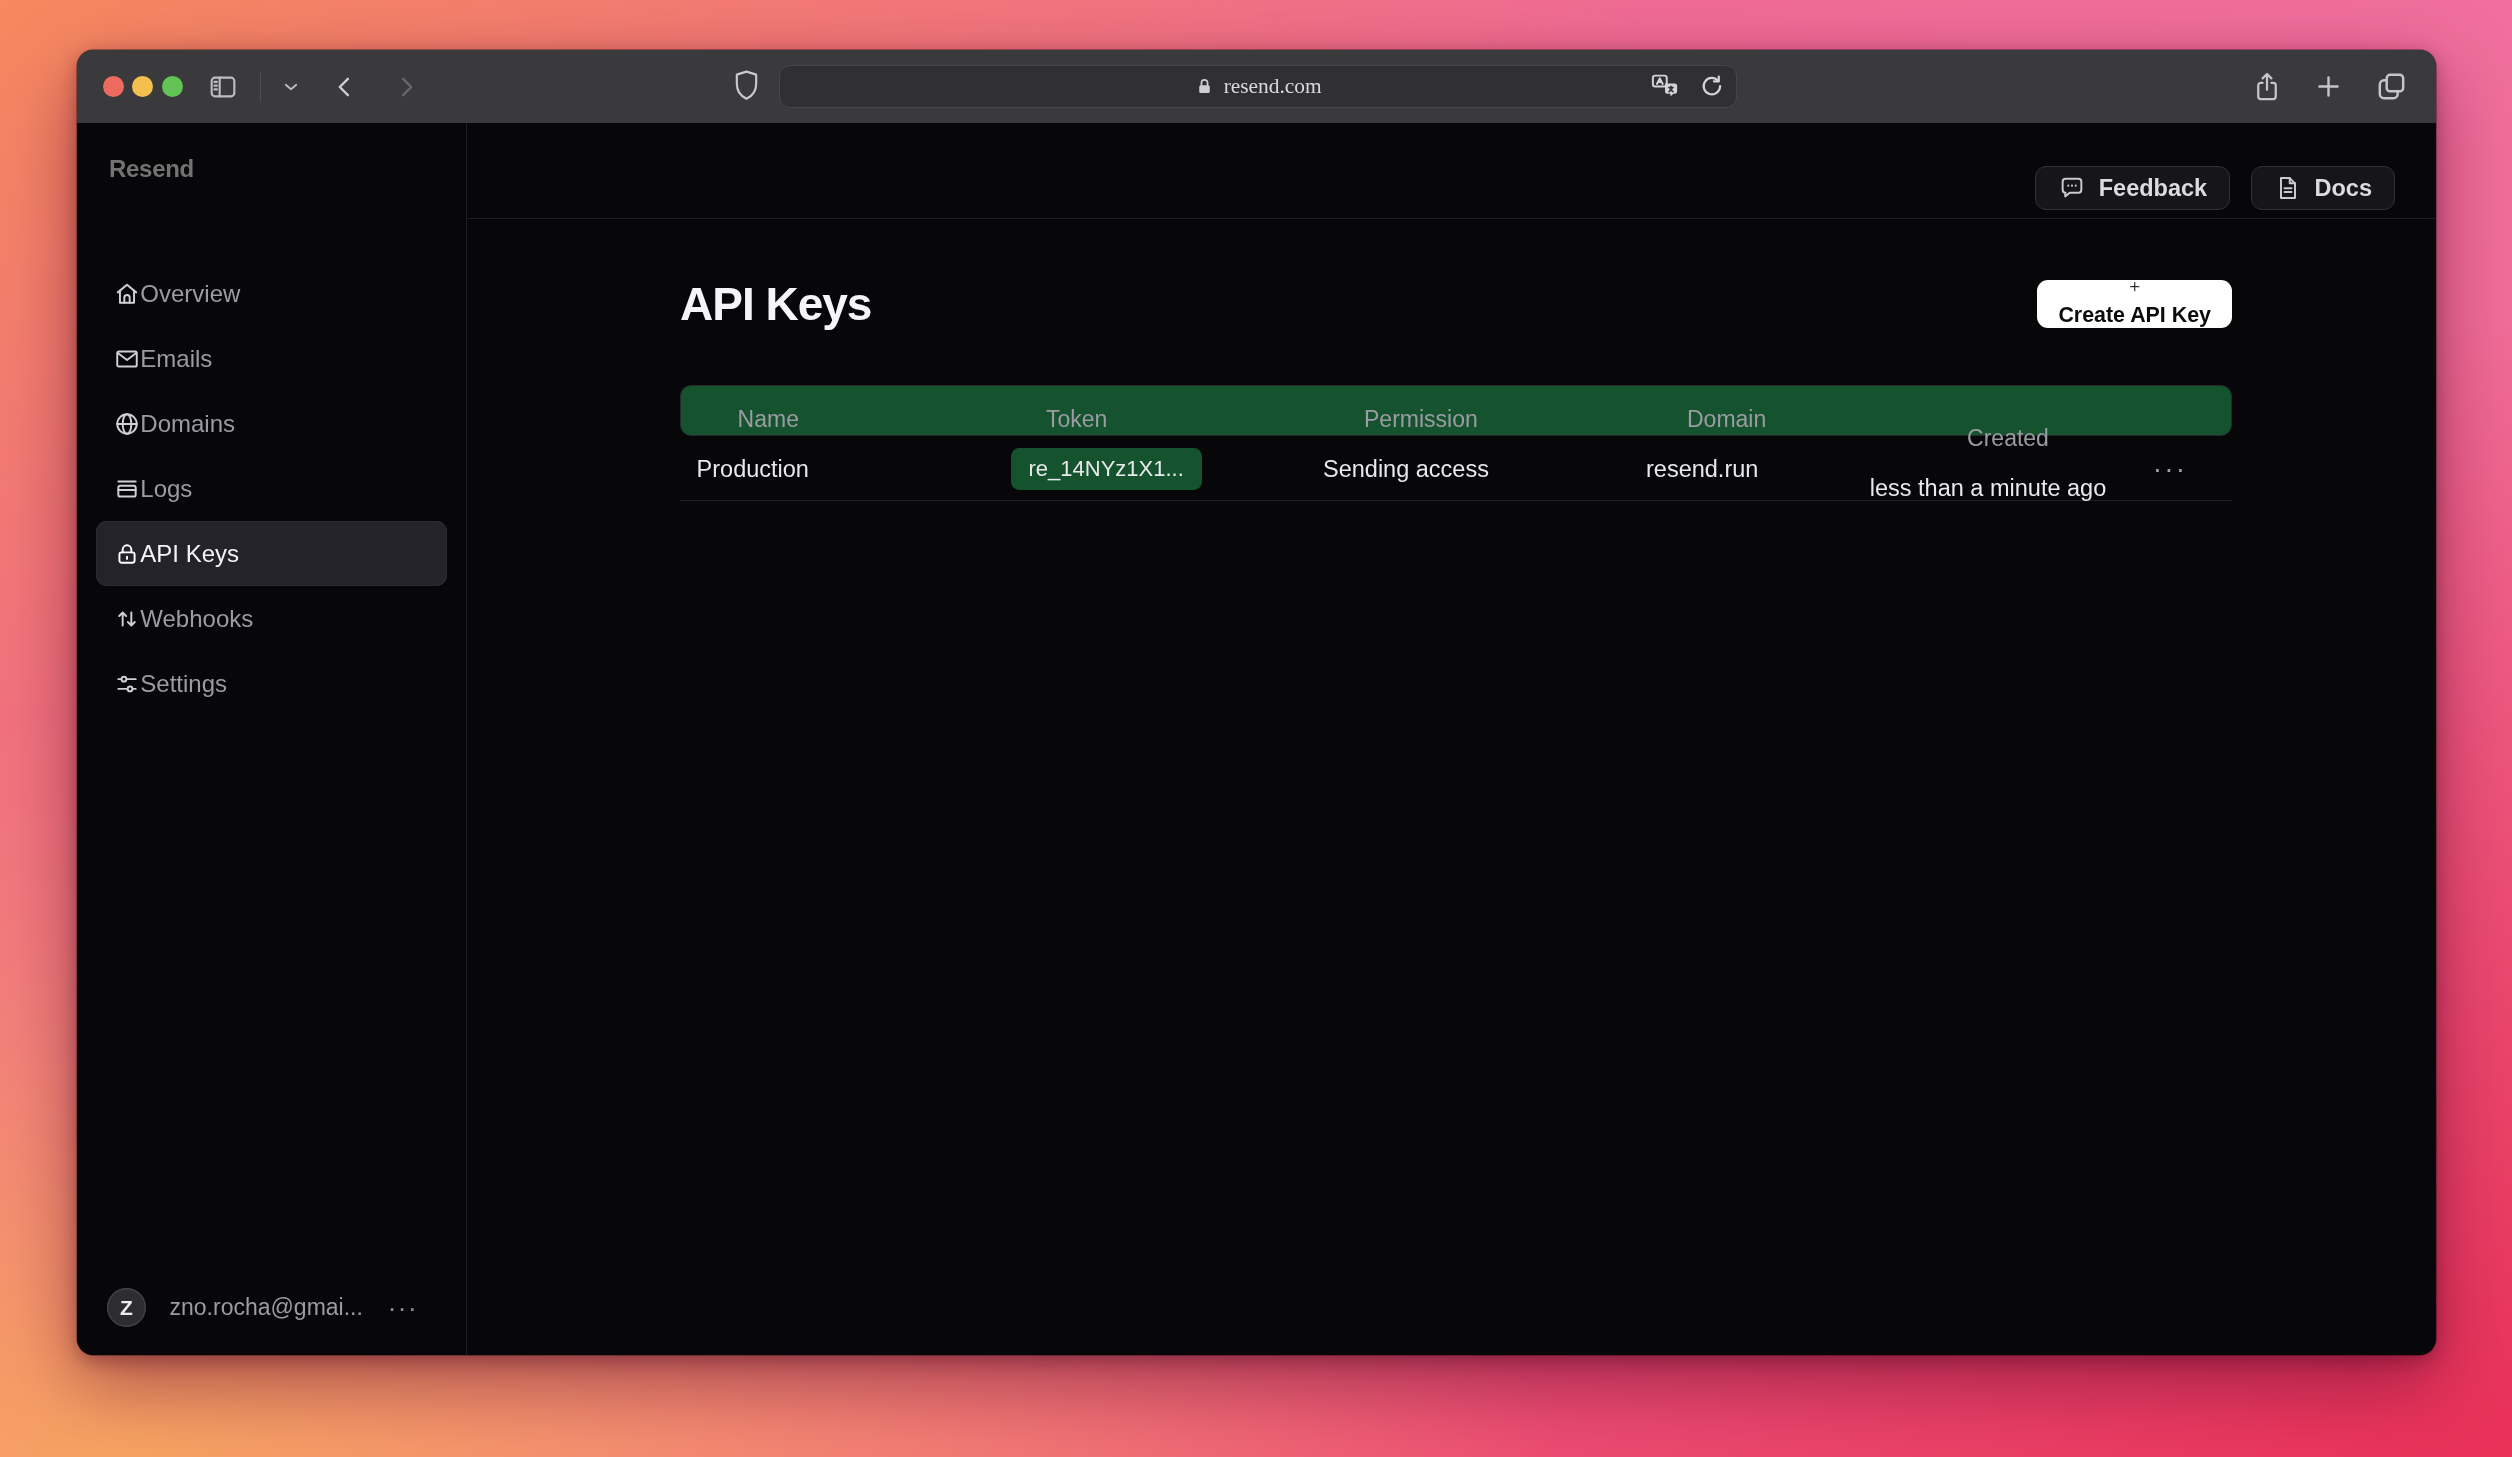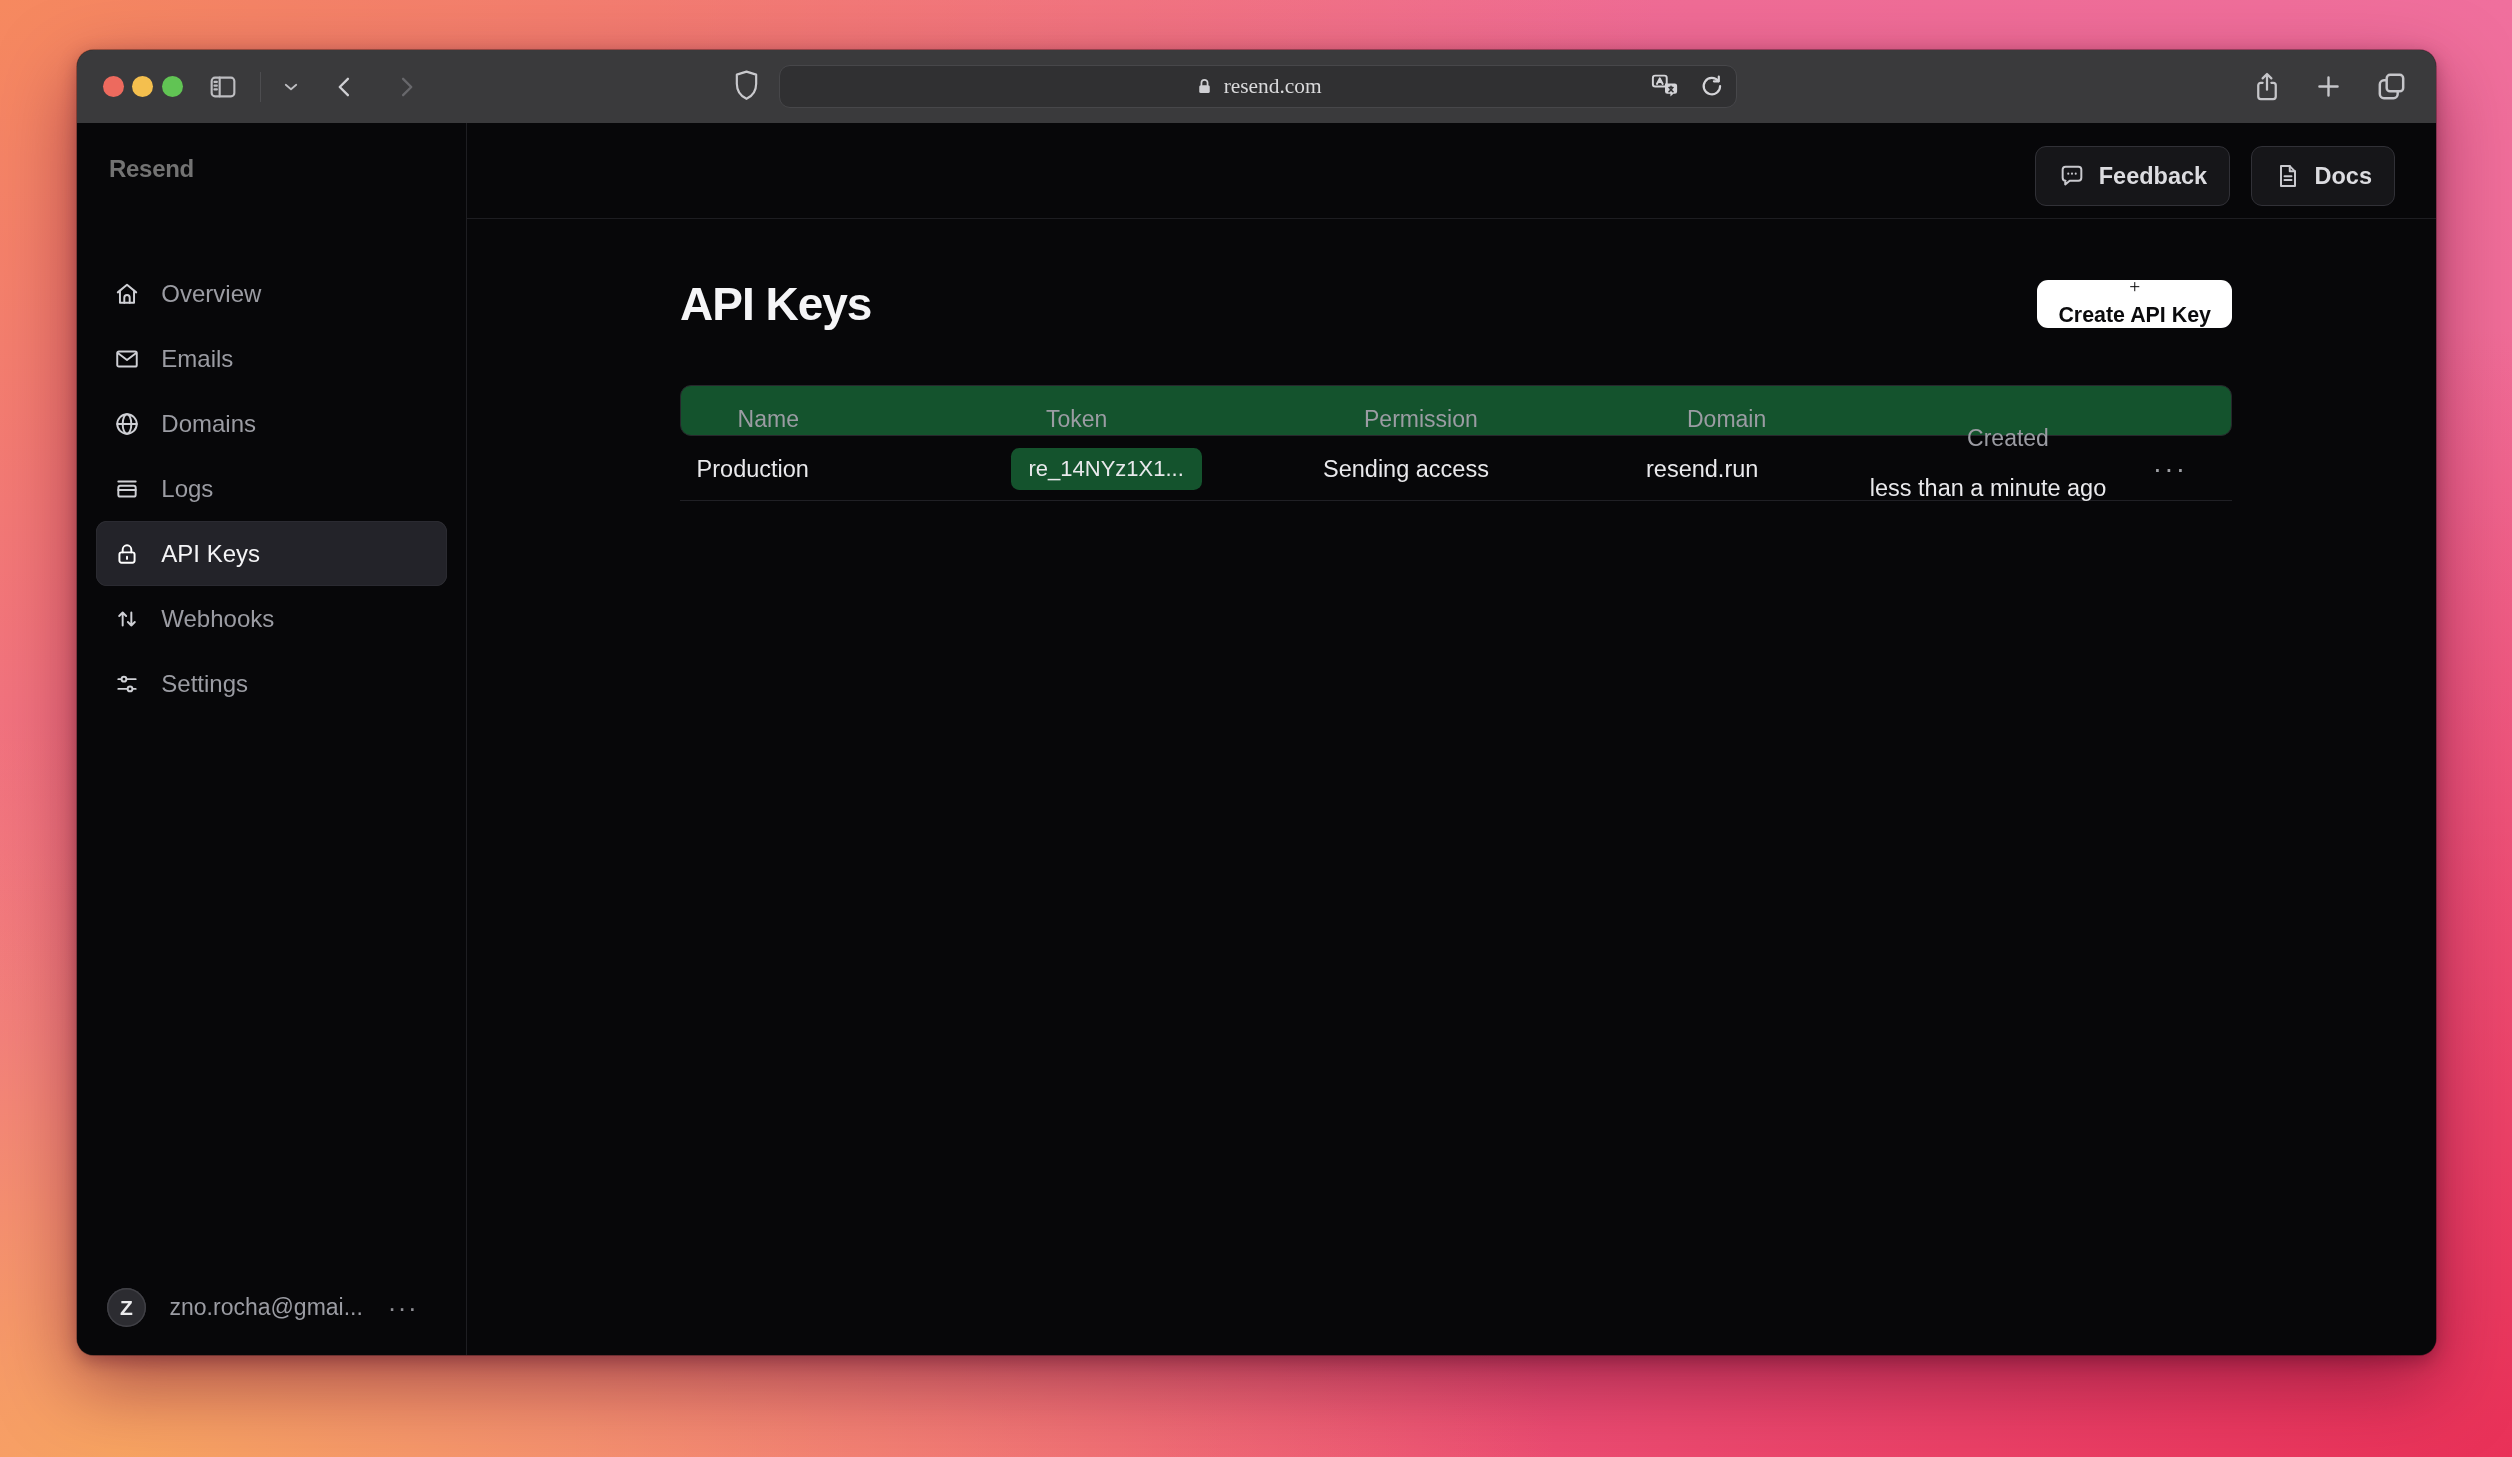--- a/index.html
+++ b/index.html
@@ -36,37 +36,37 @@
     color:#dadadc;font-size:21.4px;
   }
   .urlbar .lock{color:#cfcfd3;}
   .url-right{position:absolute;right:12.4px;top:0;height:40px;display:flex;align-items:center;gap:18px;color:#d4d4d8;}
   .win-actions{position:absolute;right:28px;top:0;height:73px;display:flex;align-items:center;gap:32px;color:#c6c6ca;}
   
   .app{display:flex;height:1232px;background:#070709;}
   .sidebar{width:389px;flex:none;border-right:0.7px solid #1e1e22;position:relative;}
   .logo{position:absolute;left:32px;top:32px;font-size:24px;font-weight:800;color:#737373;letter-spacing:-0.3px;}
   .nav{position:absolute;left:19.3px;right:19.3px;top:138px;display:flex;flex-direction:column;}
-  .nav-item{height:65px;display:flex;align-items:center;gap:21px;padding-left:18px;border-radius:11px;
+  .nav-item{height:65px;display:flex;align-items:center;padding-left:18px;border-radius:11px;
             color:#9b9ca3;font-size:24px;cursor:default;}
   .nav-item svg{width:26px;height:26px;color:#cfd0d5;flex:none;}
   .nav-item.active{background:#232329;box-shadow:inset 0 0 0 0.7px #2e2e34;color:#f4f4f6;}
   .nav-item.active svg{color:#ffffff;}
   .account{position:absolute;left:30px;right:48px;bottom:28px;display:flex;align-items:center;gap:23.5px;}
   .avatar{width:39px;height:39px;border-radius:50%;background:#2c2c31;box-shadow:inset 0 0 0 1.4px #404046;
           display:flex;align-items:center;justify-content:center;color:#ececee;font-size:21px;font-weight:700;}
   .acct-email{color:#9b9ca3;font-size:23px;white-space:nowrap;}
   .acct-menu{margin-left:auto;color:#8f8f95;font-size:26px;letter-spacing:1.4px;line-height:1;}
   
   .main{flex:1;position:relative;}
   .main-header{height:95px;border-bottom:0.7px solid #1d1d21;position:relative;}
   .header-actions{position:absolute;right:41px;top:23px;display:flex;gap:21px;}
-  .btn-ghost{height:60px;box-sizing:border-box;padding:0 22px;border-radius:11px;background:#161619;
+  .btn-ghost{height:44px;box-sizing:border-box;padding:0 22px;border-radius:11px;background:#161619;
              border:1.4px solid #313137;color:#dcdce0;font-size:23.5px;font-weight:700;
-             display:flex;align-items:center;gap:12.4px;}
+             display:flex;align-items:center;gap:12.4px;margin-top:20px;}
   .btn-ghost svg{width:28px;height:28px;color:#c9c9ce;}
   .content{position:absolute;left:213px;top:95px;width:1552px;}
   .page-head{margin-top:59px;display:flex;align-items:center;justify-content:space-between;}
   .page-title{margin:0;font-size:46px;font-weight:800;color:#f5f5f7;letter-spacing:-1px;}
   .btn-primary{height:48px;box-sizing:border-box;padding:0 21px;border-radius:11px;background:#ffffff;
                color:#0b0b0d;font-size:21.4px;font-weight:700;display:flex;align-items:center;gap:9.7px;border:none;flex-direction:column;}
   .btn-primary svg{width:23.5px;height:23.5px;}
   .table{margin-top:54px;}
   .t-head,.t-row{display:grid;grid-template-columns:325px 318px 323px 222px 1fr 124px;align-items:center;}
   .t-head{height:51px;background:#14532d;border:0.7px solid #27272c;border-radius:11px;box-sizing:border-box;

